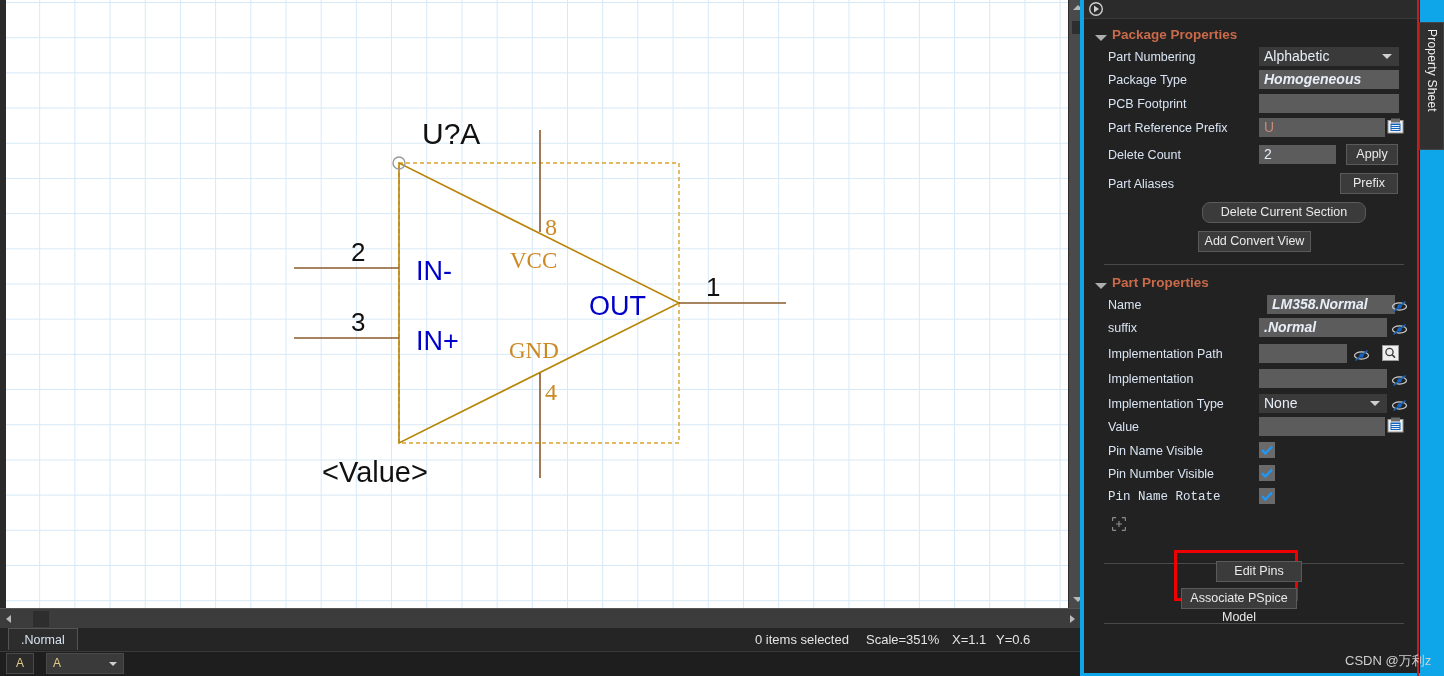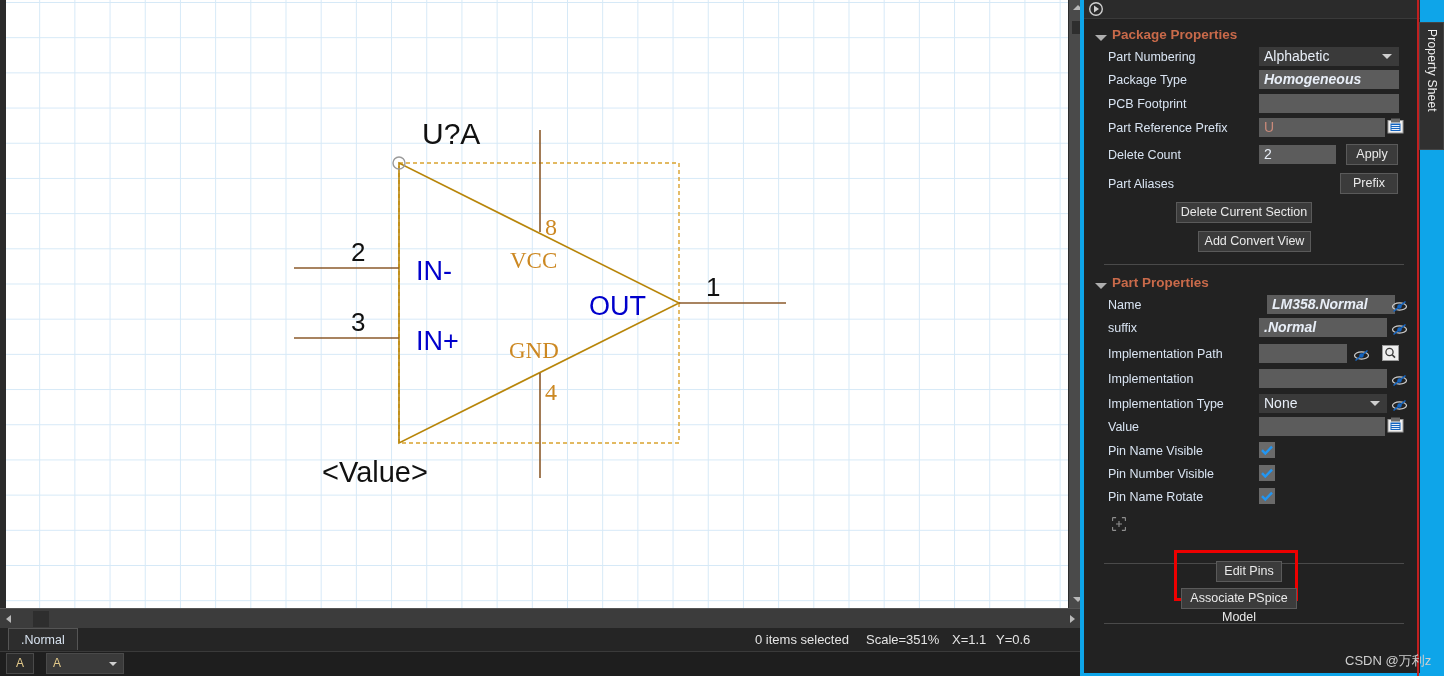--- a/index.html
+++ b/index.html
@@ -266,21 +266,21 @@
       </svg>
     </span>
 
     <div class="prop-label" style="top:129px;">Delete Count</div>
     <div class="field" style="left:175px; top:126px; width:77px;">2</div>
     <div class="btn" style="left:262px; top:125px; width:52px;">Apply</div>
 
     <div class="prop-label" style="top:158px;">Part Aliases</div>
     <div class="btn" style="left:256px; top:154px; width:58px;">Prefix</div>
 
-    <div class="btn" style="left:92px; top:183px; width:136px;">Delete Current Section</div>
+    <div class="btn" style="left:118px; top:183px; width:164px;border-radius:8px;">Delete Current Section</div>
     <div class="btn" style="left:114px; top:212px; width:113px;">Add Convert View</div>
 
     <div class="sep" style="top:245px;"></div>
 
     <div class="section-caret" style="top:264px;"></div>
     <div class="section-head" style="top:256px;">Part Properties</div>
 
     <div class="prop-label" style="top:279px;">Name</div>
     <div class="field ital" style="left:175px; top:276px; width:128px;margin-left:8px;">LM358.Normal</div>
     <span class="eye" style="left:307px; top:280px;">
@@ -361,38 +361,38 @@
         </svg>
     </div>
 
     <div class="prop-label" style="top:448px;">Pin Number Visible</div>
     <div class="ckbox" style="left:175px; top:446px;">
       <svg width="16" height="16" viewBox="0 0 16 16">
           <path d="M3 8.2 L6.3 11.6 L13 4.6" fill="none" stroke="#2196f3" stroke-width="2.4"></path>
         </svg>
     </div>
 
-    <div class="prop-label" style="top:471px;">Pin Name Rotate</div>
+    <div class="prop-label" style="top:471px;font-family:Liberation Mono, monospace;">Pin Name Rotate</div>
     <div class="ckbox" style="left:175px; top:469px;">
       <svg width="16" height="16" viewBox="0 0 16 16">
           <path d="M3 8.2 L6.3 11.6 L13 4.6" fill="none" stroke="#2196f3" stroke-width="2.4"></path>
         </svg>
     </div>
 
     <span id="small-plus-icon" style="left:28px; top:498px;">
       <svg width="14" height="14" viewBox="0 0 14 14">
         <path d="M0.6 0.6 h3.5 M0.6 0.6 v3.5 M13.4 0.6 h-3.5 M13.4 0.6 v3.5 M0.6 13.4 h3.5 M0.6 13.4 v-3.5 M13.4 13.4 h-3.5 M13.4 13.4 v-3.5" stroke="#8f8f8f" stroke-width="1.1" fill="none"></path>
         <path d="M7 4 v6 M4 7 h6" stroke="#8f8f8f" stroke-width="1.1"></path>
       </svg>
     </span>
 
     <div class="sep" style="top:544px;"></div>
 
     <div id="edit-pins-highlight" style="left:90px; top:531px; width:124px; height:51px;"></div>
-    <div class="btn" style="left:132px; top:542px; width:66px;">Edit Pins</div>
+    <div class="btn" style="left:132px; top:542px; width:86px;">Edit Pins</div>
     <div class="btn" style="left:97px; top:569px; width:116px;">Associate PSpice Model</div>
 
     <div class="sep" style="top:604px;"></div>
   </div>
 </div>
 
 <div id="panel-redline"></div>
 
 <div id="prop-sheet-tab">
   <span>Property Sheet</span>

